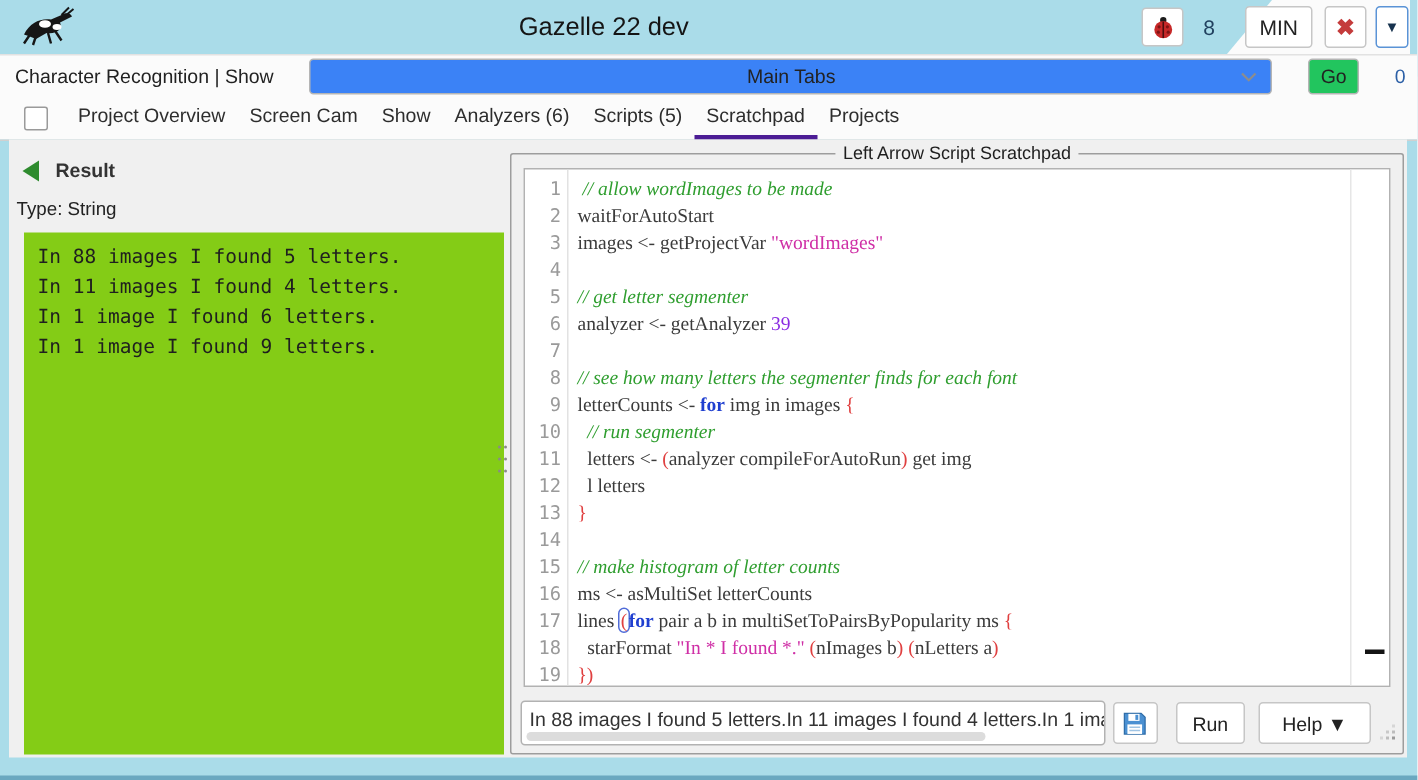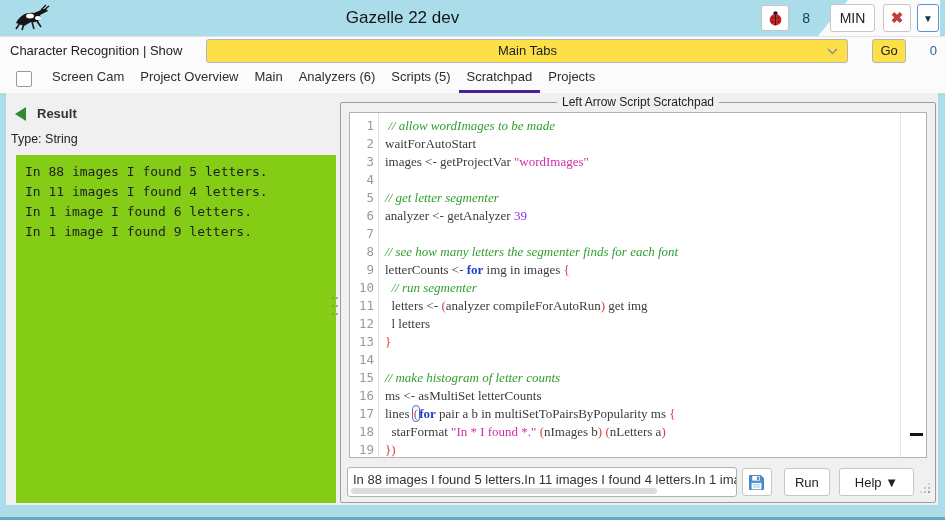--- a/index.html
+++ b/index.html
@@ -14,23 +14,23 @@
   .tb-btn{background:#fff;border:1px solid #c6c6c6;border-radius:3px;display:flex;align-items:center;justify-content:center;cursor:pointer;box-sizing:border-box;padding:0;}
   .btn-bug{width:28px;height:26px;}
   .badge-8{margin:0 20px 0 13px;font-size:14px;color:#21415f;}
   .btn-min{width:45px;height:28px;font-size:14px;color:#222;}
   .btn-close{width:28px;height:28px;margin-left:8px;color:#c43b3b;font-weight:bold;font-size:15px;}
   .btn-menu{width:22px;height:28px;margin-left:6px;border:1px solid #5a93d6;font-size:10px;color:#16324e;}
   
   .rows{position:absolute;top:36px;left:0;right:0;height:57px;background:#fbfbfb;border-top:1px solid #e2e2e2;box-sizing:border-box;}
   .toolbar{display:flex;align-items:center;height:27px;padding:0 6px 0 10px;gap:24px;}
   .toolbar-label{font-size:13px;color:#222;white-space:nowrap;}
-  .combo{flex:1;height:22px;background:#fde047;border:1px solid #b5b5b5;border-radius:3px;position:relative;display:flex;align-items:center;justify-content:center;font-size:13px;color:#222;cursor:pointer;}
+  .combo{flex:1;height:22px;background:#3b82f6;border:1px solid #b5b5b5;border-radius:3px;position:relative;display:flex;align-items:center;justify-content:center;font-size:13px;color:#222;cursor:pointer;}
   .combo .chev{position:absolute;right:9px;top:8px;}
-  .btn-go{height:24px;padding:0 7px;background:#fde047;border:1px solid #b5b5b5;border-radius:3px;font-size:13px;color:#222;cursor:pointer;}
+  .btn-go{height:24px;padding:0 7px;background:#22c55e;border:1px solid #b5b5b5;border-radius:3px;font-size:13px;color:#222;cursor:pointer;}
   .counter0{font-size:13px;color:#2b5fa6;padding-right:2px;}
   
   .tabrow{display:flex;align-items:center;height:30px;padding-left:16px;border-bottom:1px solid #d0d0d0;box-sizing:border-box;}
   .checkbox{width:14px;height:14px;background:#fff;border:1px solid #9a9a9a;border-radius:2px;margin-right:12px;cursor:pointer;}
   .tab{font-size:13px;color:#2d2d2d;padding:0 8px;line-height:26px;height:29px;box-sizing:border-box;cursor:pointer;white-space:nowrap;}
   .tab.selected{border-bottom:3px solid #4c1d95;}
   
   .content{position:absolute;top:93px;left:6px;right:7px;bottom:12px;background:#f0f0f0;}
   .left-panel{position:absolute;left:0;top:0;bottom:0;width:330px;}
   .result-header{display:flex;align-items:center;gap:11px;margin:13px 0 0 9px;font-size:13px;color:#333;font-weight:bold;}
@@ -114,23 +114,23 @@
         <span>Main Tabs</span>
         <svg class="chev" width="11" height="7" viewBox="0 0 11 7">
             <polyline points="1,1 5.5,5.5 10,1" fill="none" stroke="#8d8d8d" stroke-width="1.5"></polyline>
           </svg>
       </div>
       <button class="btn-go">Go</button>
       <span class="counter0">0</span>
     </div>
     <div class="tabrow" id="tabrow">
         <span class="checkbox"></span>
+        <div class="tab">Project Overview</div>
         <div class="tab">Screen Cam</div>
-        <div class="tab">Project Overview</div>
-        <div class="tab">Main</div>
+        <div class="tab">Show</div>
         <div class="tab">Analyzers (6)</div>
         <div class="tab">Scripts (5)</div>
         <div class="tab selected">Scratchpad</div>
         <div class="tab">Projects</div>
       </div>
   </div>
 
   <div class="content">
 
     <div class="left-panel">

